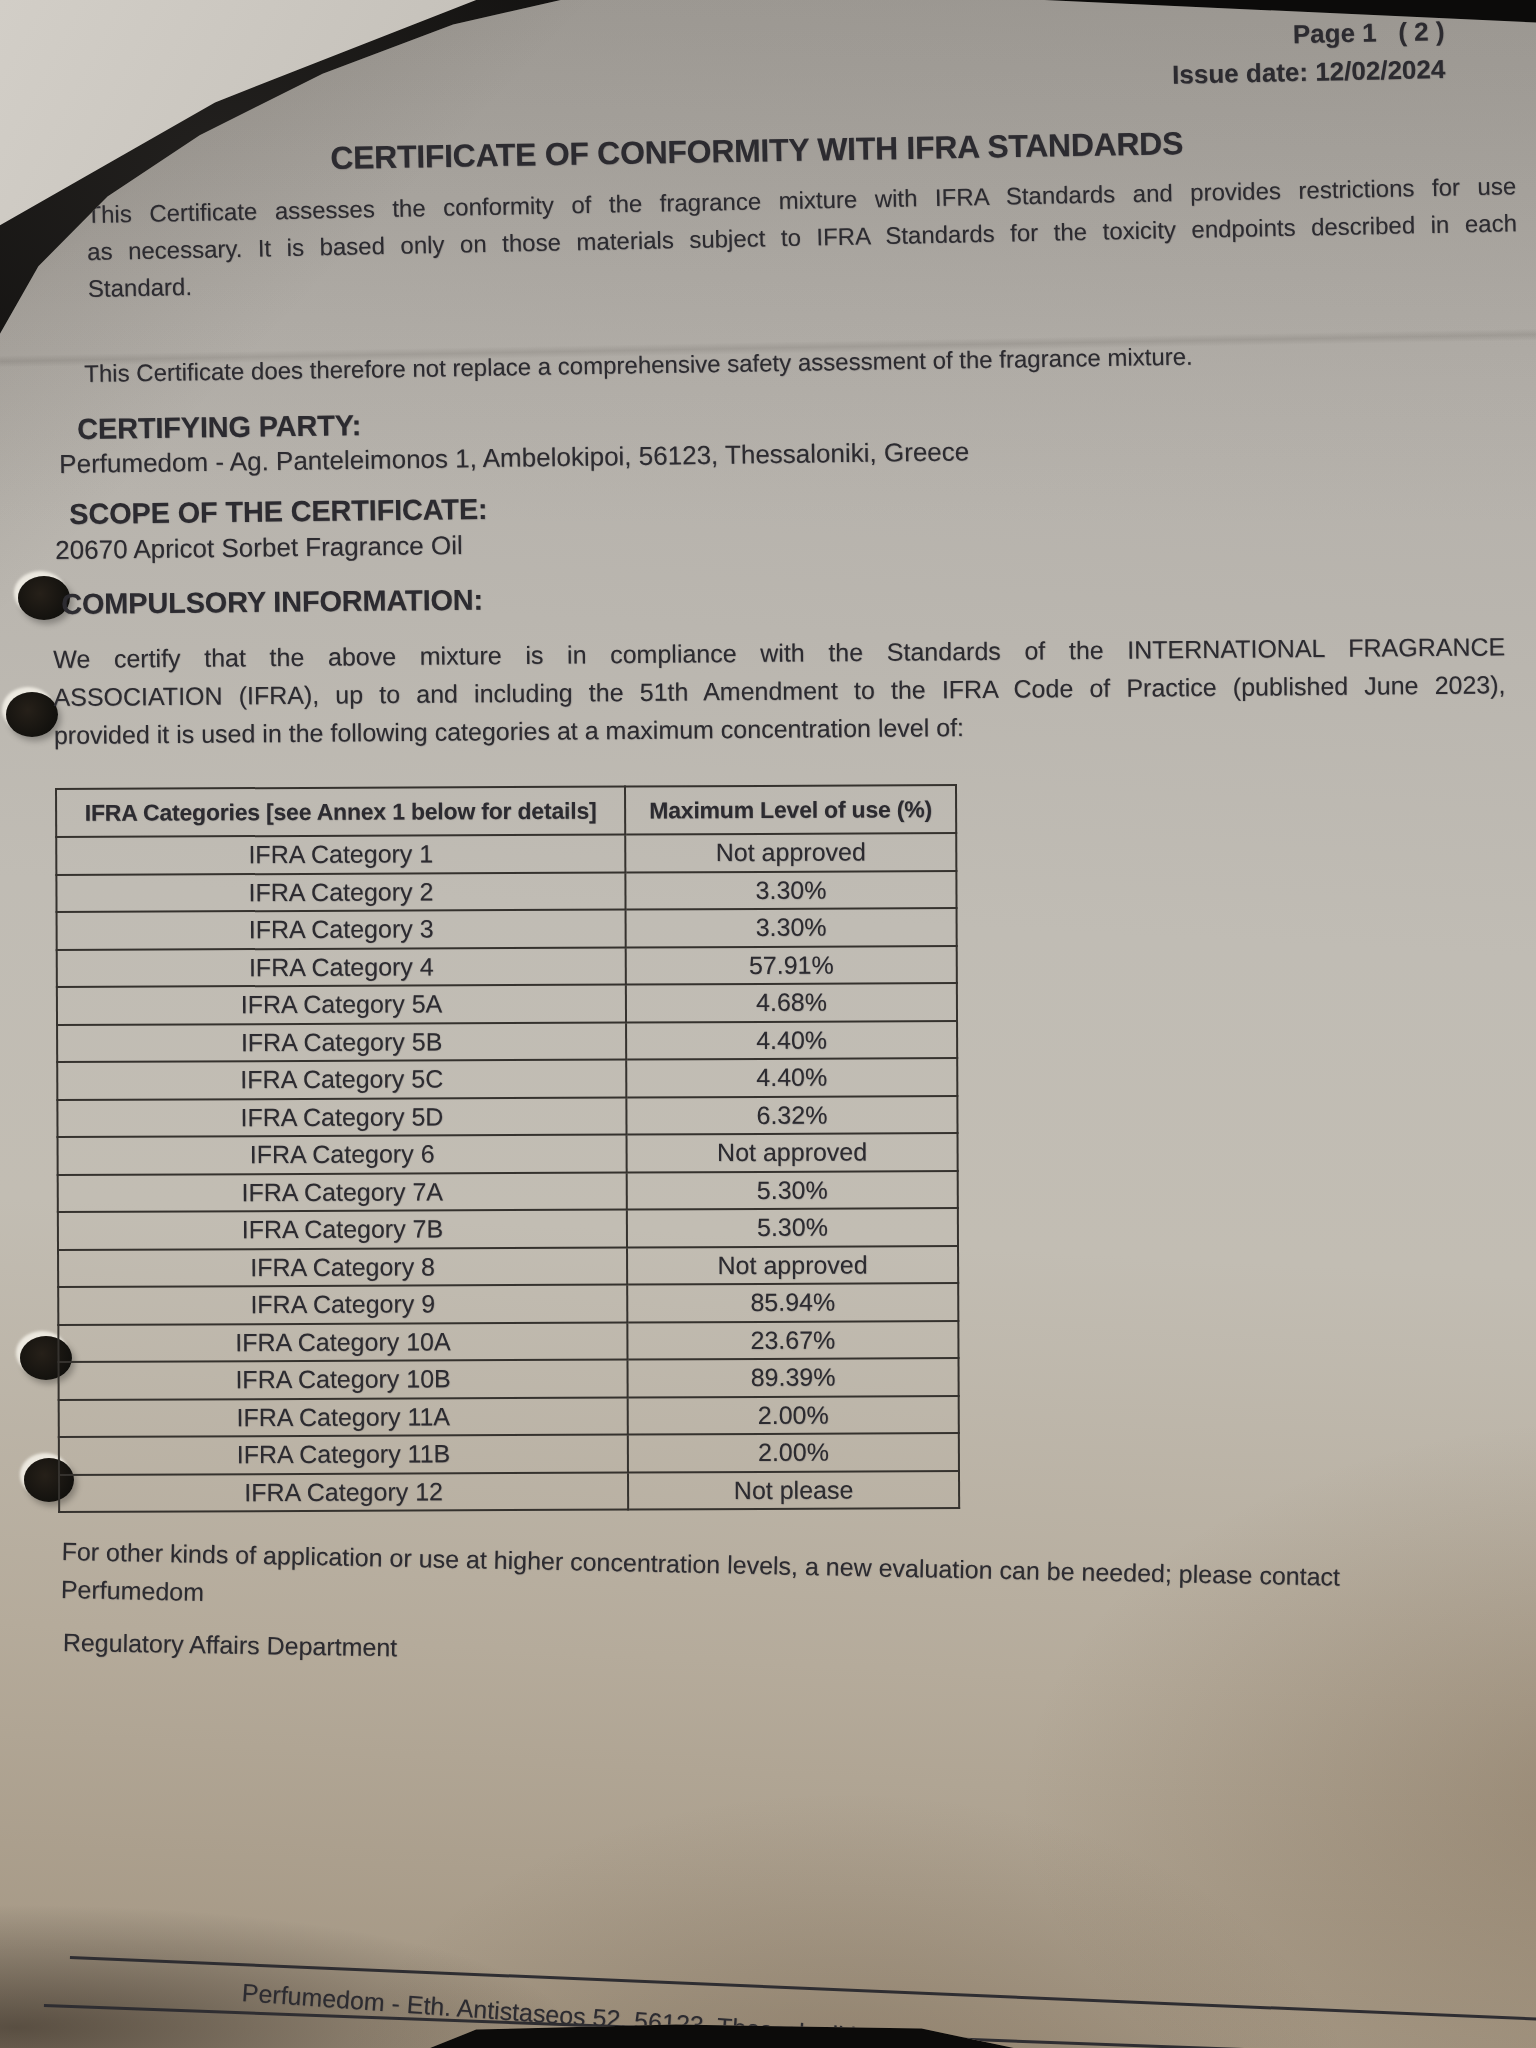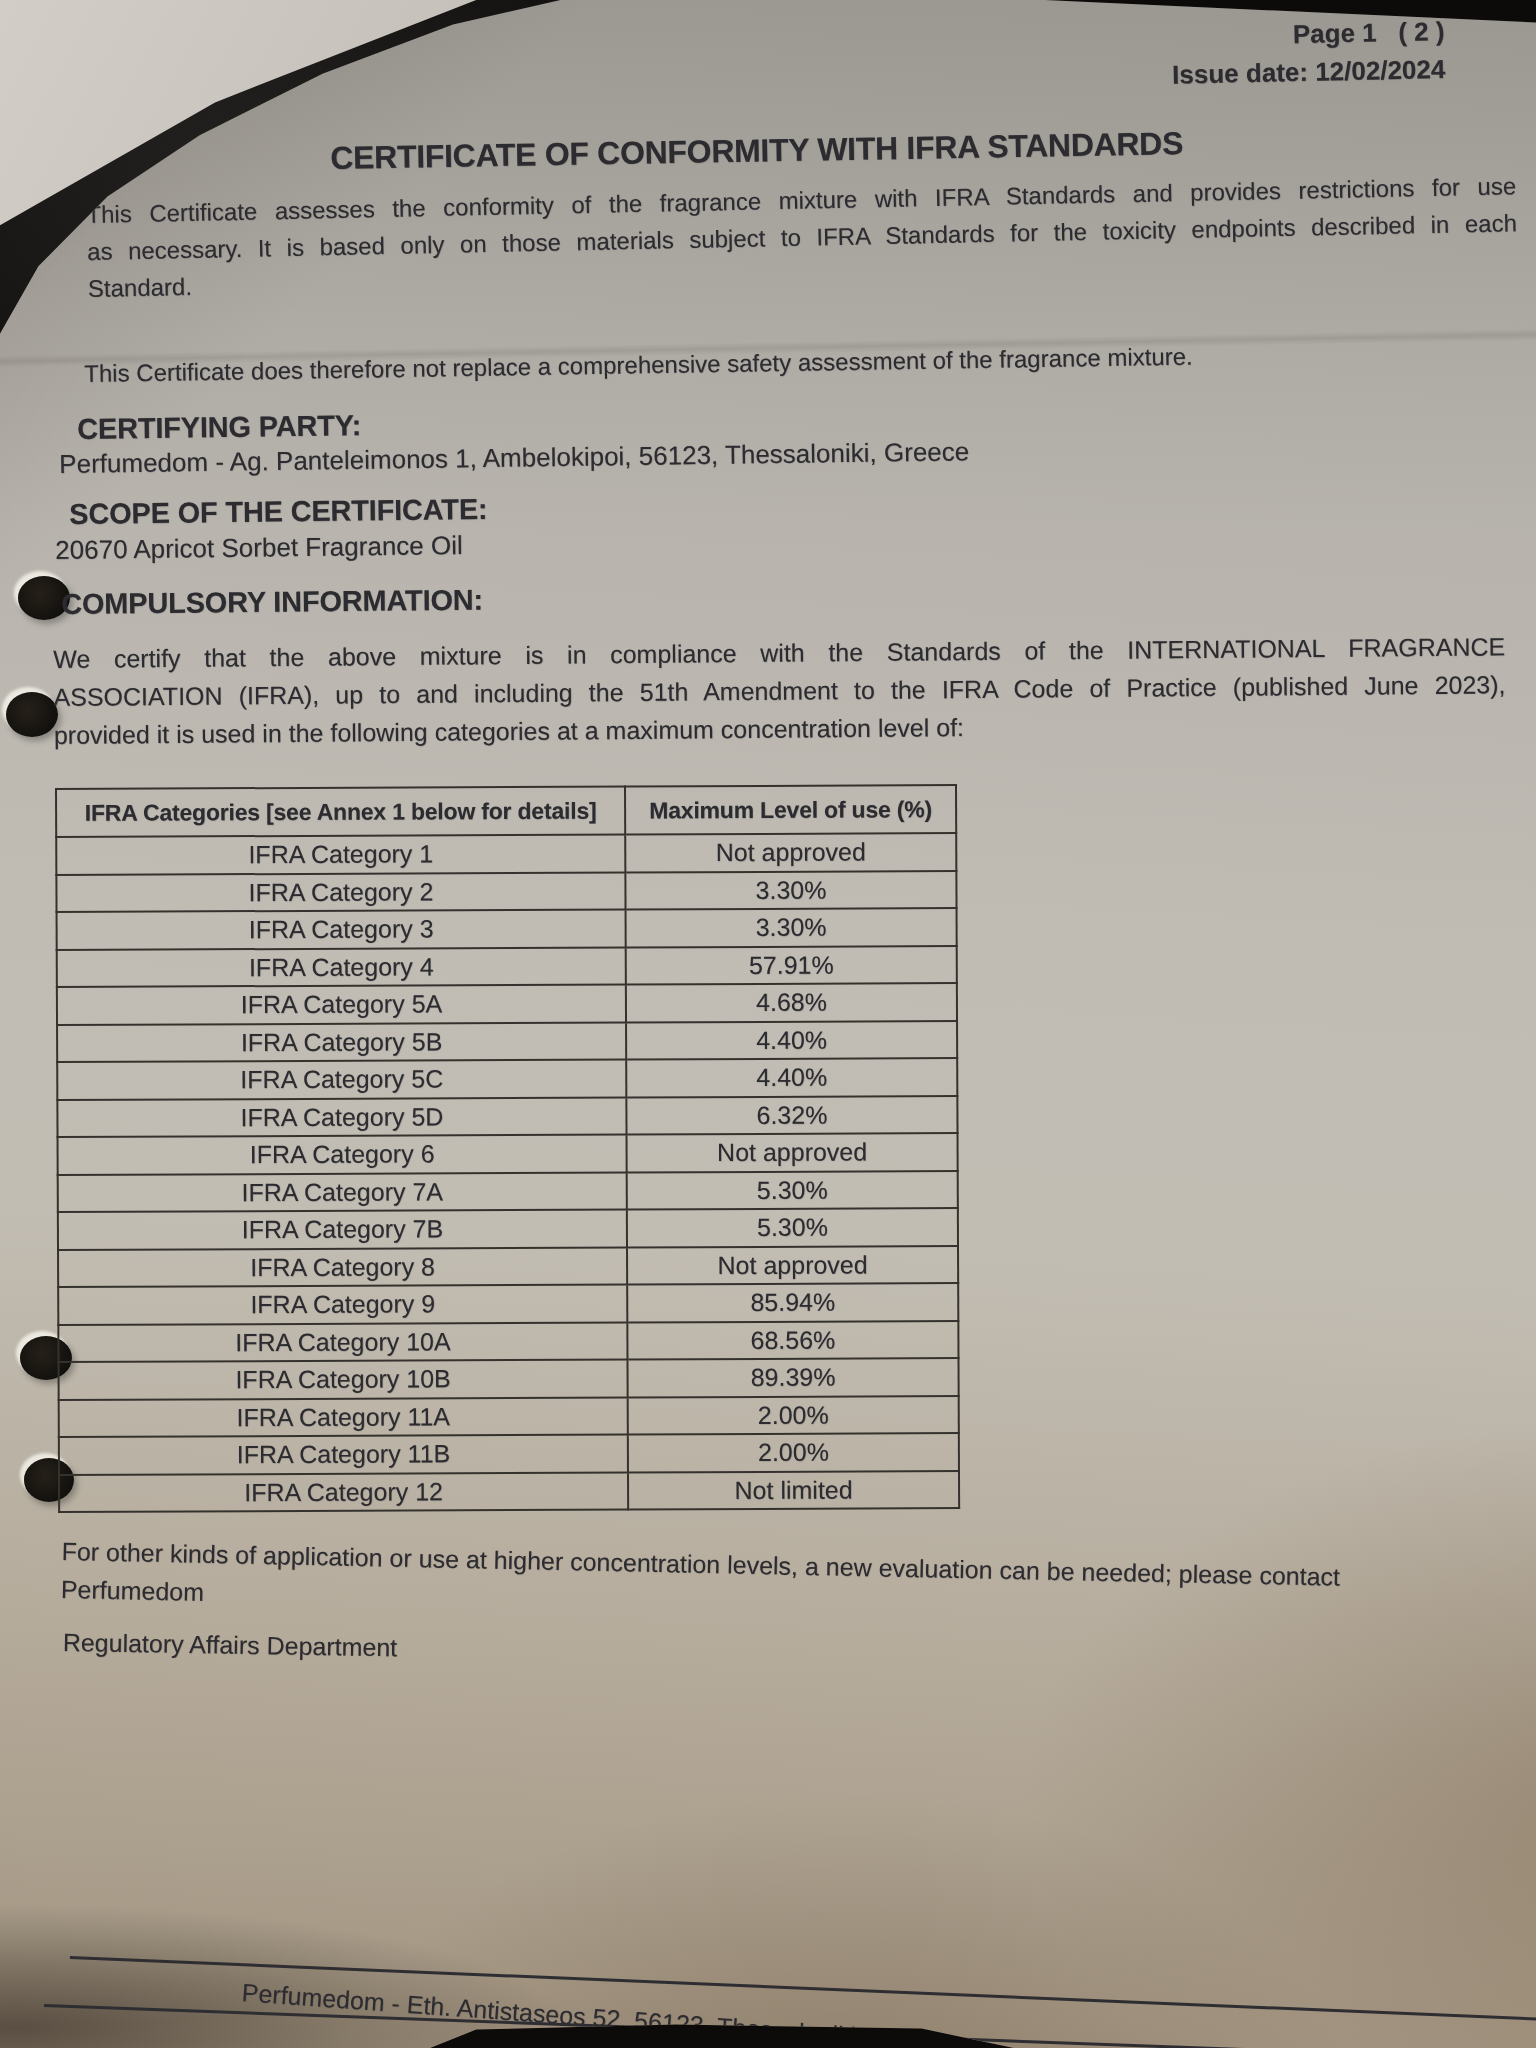--- a/index.html
+++ b/index.html
@@ -175,37 +175,37 @@
           <tr>
             <td>IFRA Category 8</td>
             <td>Not approved</td>
           </tr>
           <tr>
             <td>IFRA Category 9</td>
             <td>85.94%</td>
           </tr>
           <tr>
             <td>IFRA Category 10A</td>
-            <td>68.56%</td>
+            <td>23.67%</td>
           </tr>
           <tr>
             <td>IFRA Category 10B</td>
             <td>89.39%</td>
           </tr>
           <tr>
             <td>IFRA Category 11A</td>
             <td>2.00%</td>
           </tr>
           <tr>
             <td>IFRA Category 11B</td>
             <td>2.00%</td>
           </tr>
           <tr>
             <td>IFRA Category 12</td>
-            <td>Not limited</td>
+            <td>Not please</td>
           </tr>
         </tbody>
     </table>
 
     <div class="blk closing p-lines soft">
         <div class="tline">For other kinds of application or use at higher concentration levels, a new evaluation can be needed; please contact</div>
         <div class="tline">Perfumedom</div>
       </div>
     <div class="blk signature soft">Regulatory Affairs Department</div>
 

